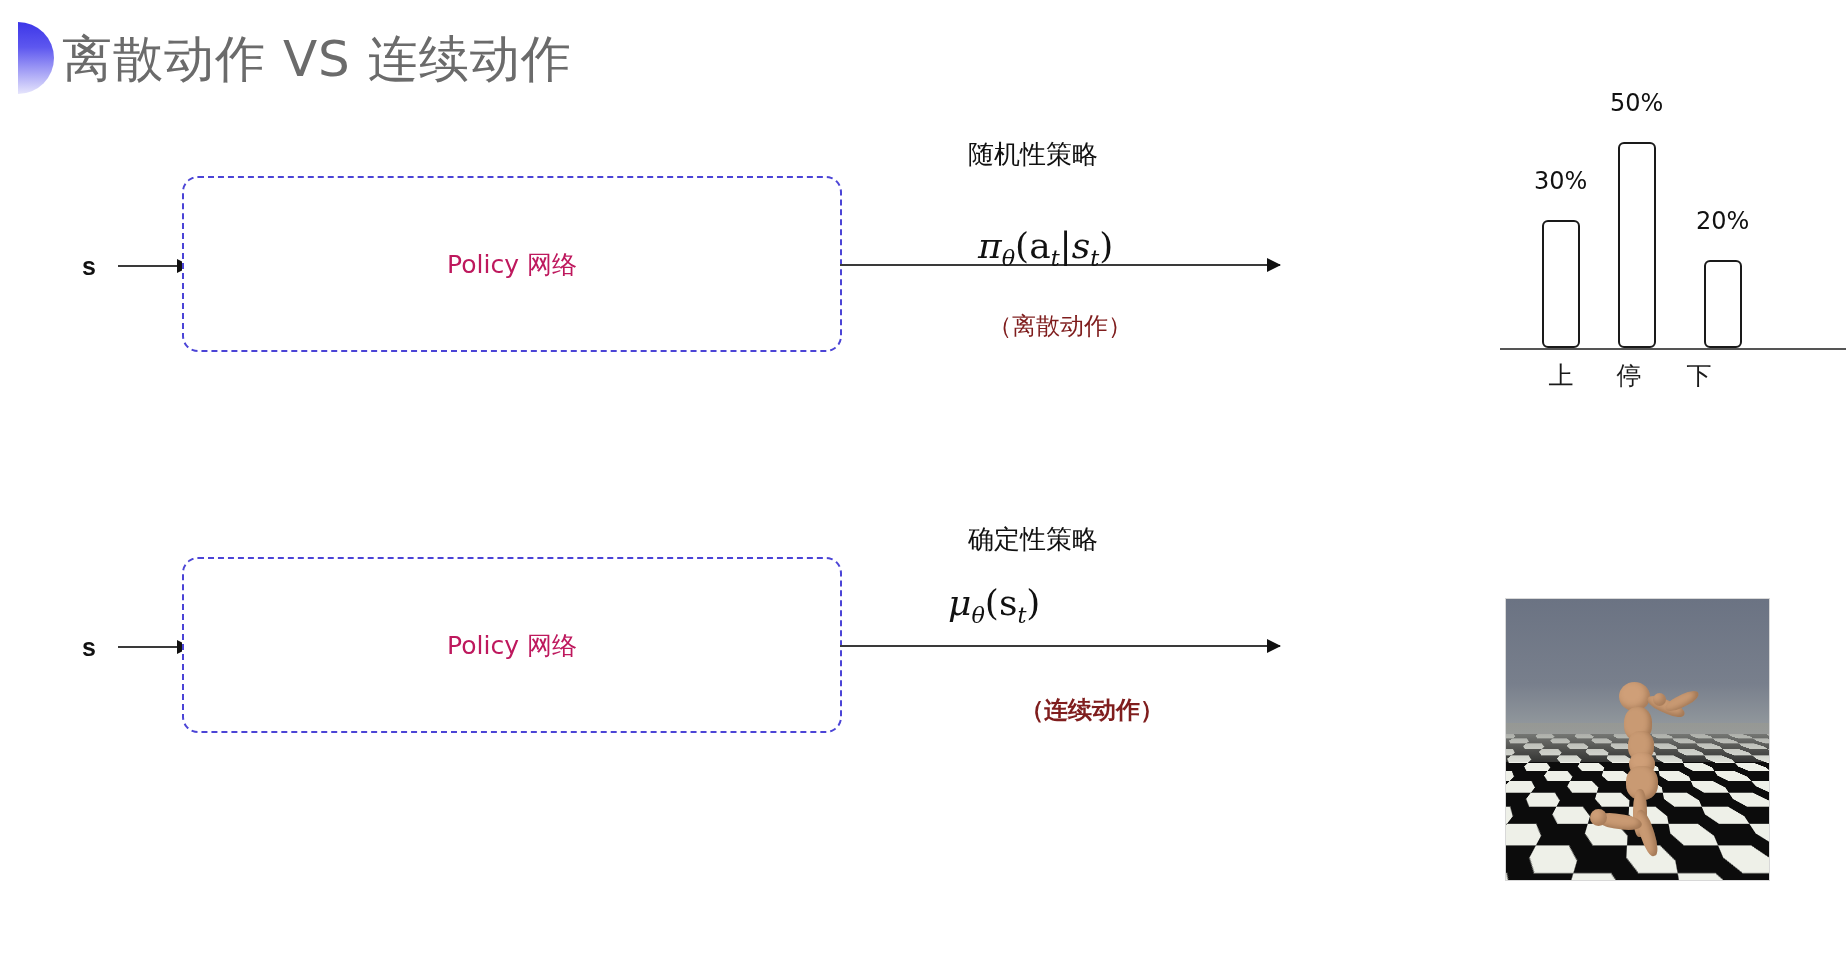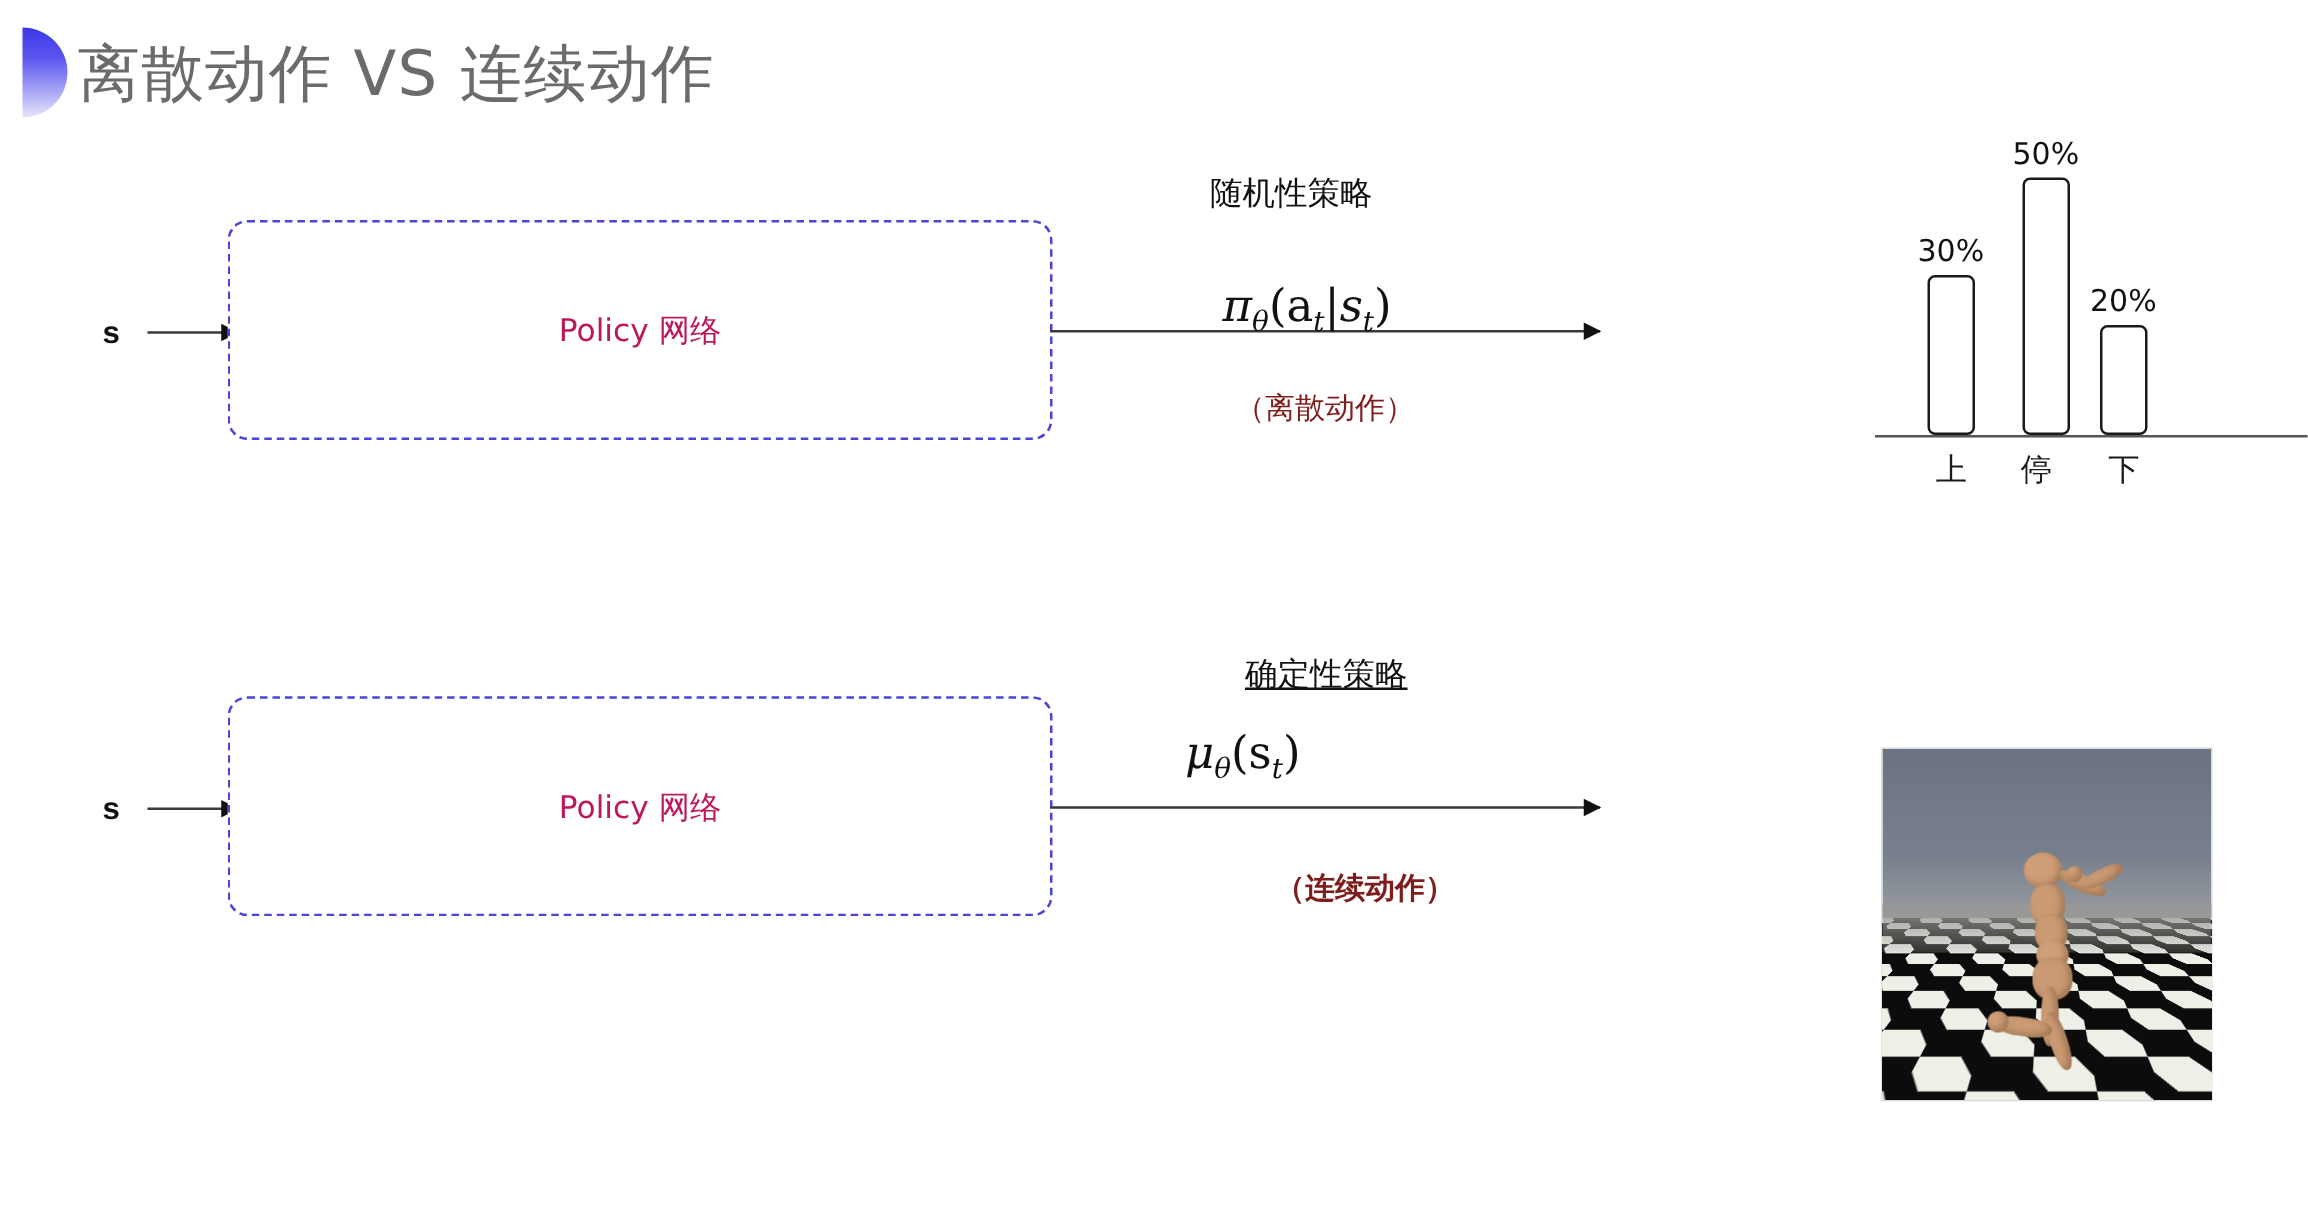--- a/index.html
+++ b/index.html
@@ -126,20 +126,21 @@
     top: 100px;
     width: 346px;
     height: 300px;
   }
   .bar-col {
     position: absolute;
     bottom: 52px;
     display: flex;
     flex-direction: column;
     align-items: center;
+    gap: 20px;
   }
   .bar-value {
     font-size: 24px;
     color: #111111;
     margin-bottom: 5px;
     font-family: "DejaVu Sans", "Liberation Sans", sans-serif;
   }
   .bar-rect {
     width: 38px;
     border: 2.6px solid #1a1a1a;
@@ -260,21 +261,21 @@
     <div class="bar-col" style="left:34px;">
       <div class="bar-value">30%</div>
       <div class="bar-rect" style="height:128px;"></div>
     </div>
 
     <div class="bar-col" style="left:110px;">
       <div class="bar-value">50%</div>
       <div class="bar-rect" style="height:206px;"></div>
     </div>
 
-    <div class="bar-col" style="left:172px;align-items:center;">
+    <div class="bar-col" style="left:196px;align-items:center;">
       <div class="bar-value">20%</div>
       <div class="bar-rect" style="height:88px;"></div>
     </div>
 
     <div id="bar-axis"></div>
 
     <div class="bar-cat" style="left:31px;">上</div>
     <div class="bar-cat" style="left:99px;">停</div>
     <div class="bar-cat" style="left:169px;">下</div>
   </div>
@@ -285,21 +286,21 @@
   <div class="state-label" style="left:82px; top:633px;">s</div>
 
   <div class="arrow" style="left:118px; top:646px; width:72px;"></div>
 
   <div class="policy-box" style="left:182px; top:557px; width:656px; height:172px;">
     <span class="policy-box-label">Policy 网络</span>
   </div>
 
   <div class="arrow" style="left:840px; top:645px; width:440px;"></div>
 
-  <div class="policy-name" style="left:996px; top:522px;text-decoration:underline;">确定性策略</div>
+  <div class="policy-name" style="left:968px; top:522px;">确定性策略</div>
 
   <div class="policy-formula" style="left:948px; top:582px;">
     <span>μ</span><span class="sub">θ</span><span class="paren">(s</span><span class="sub">t</span><span class="paren">)</span>
   </div>
 
   <div class="action-tag" style="left:1020px; top:694px;font-weight:bold;">（连续动作）</div>
 
   <div id="humanoid-figure">
     <div id="sim-sky"></div>
     <div id="sim-floor"></div>

